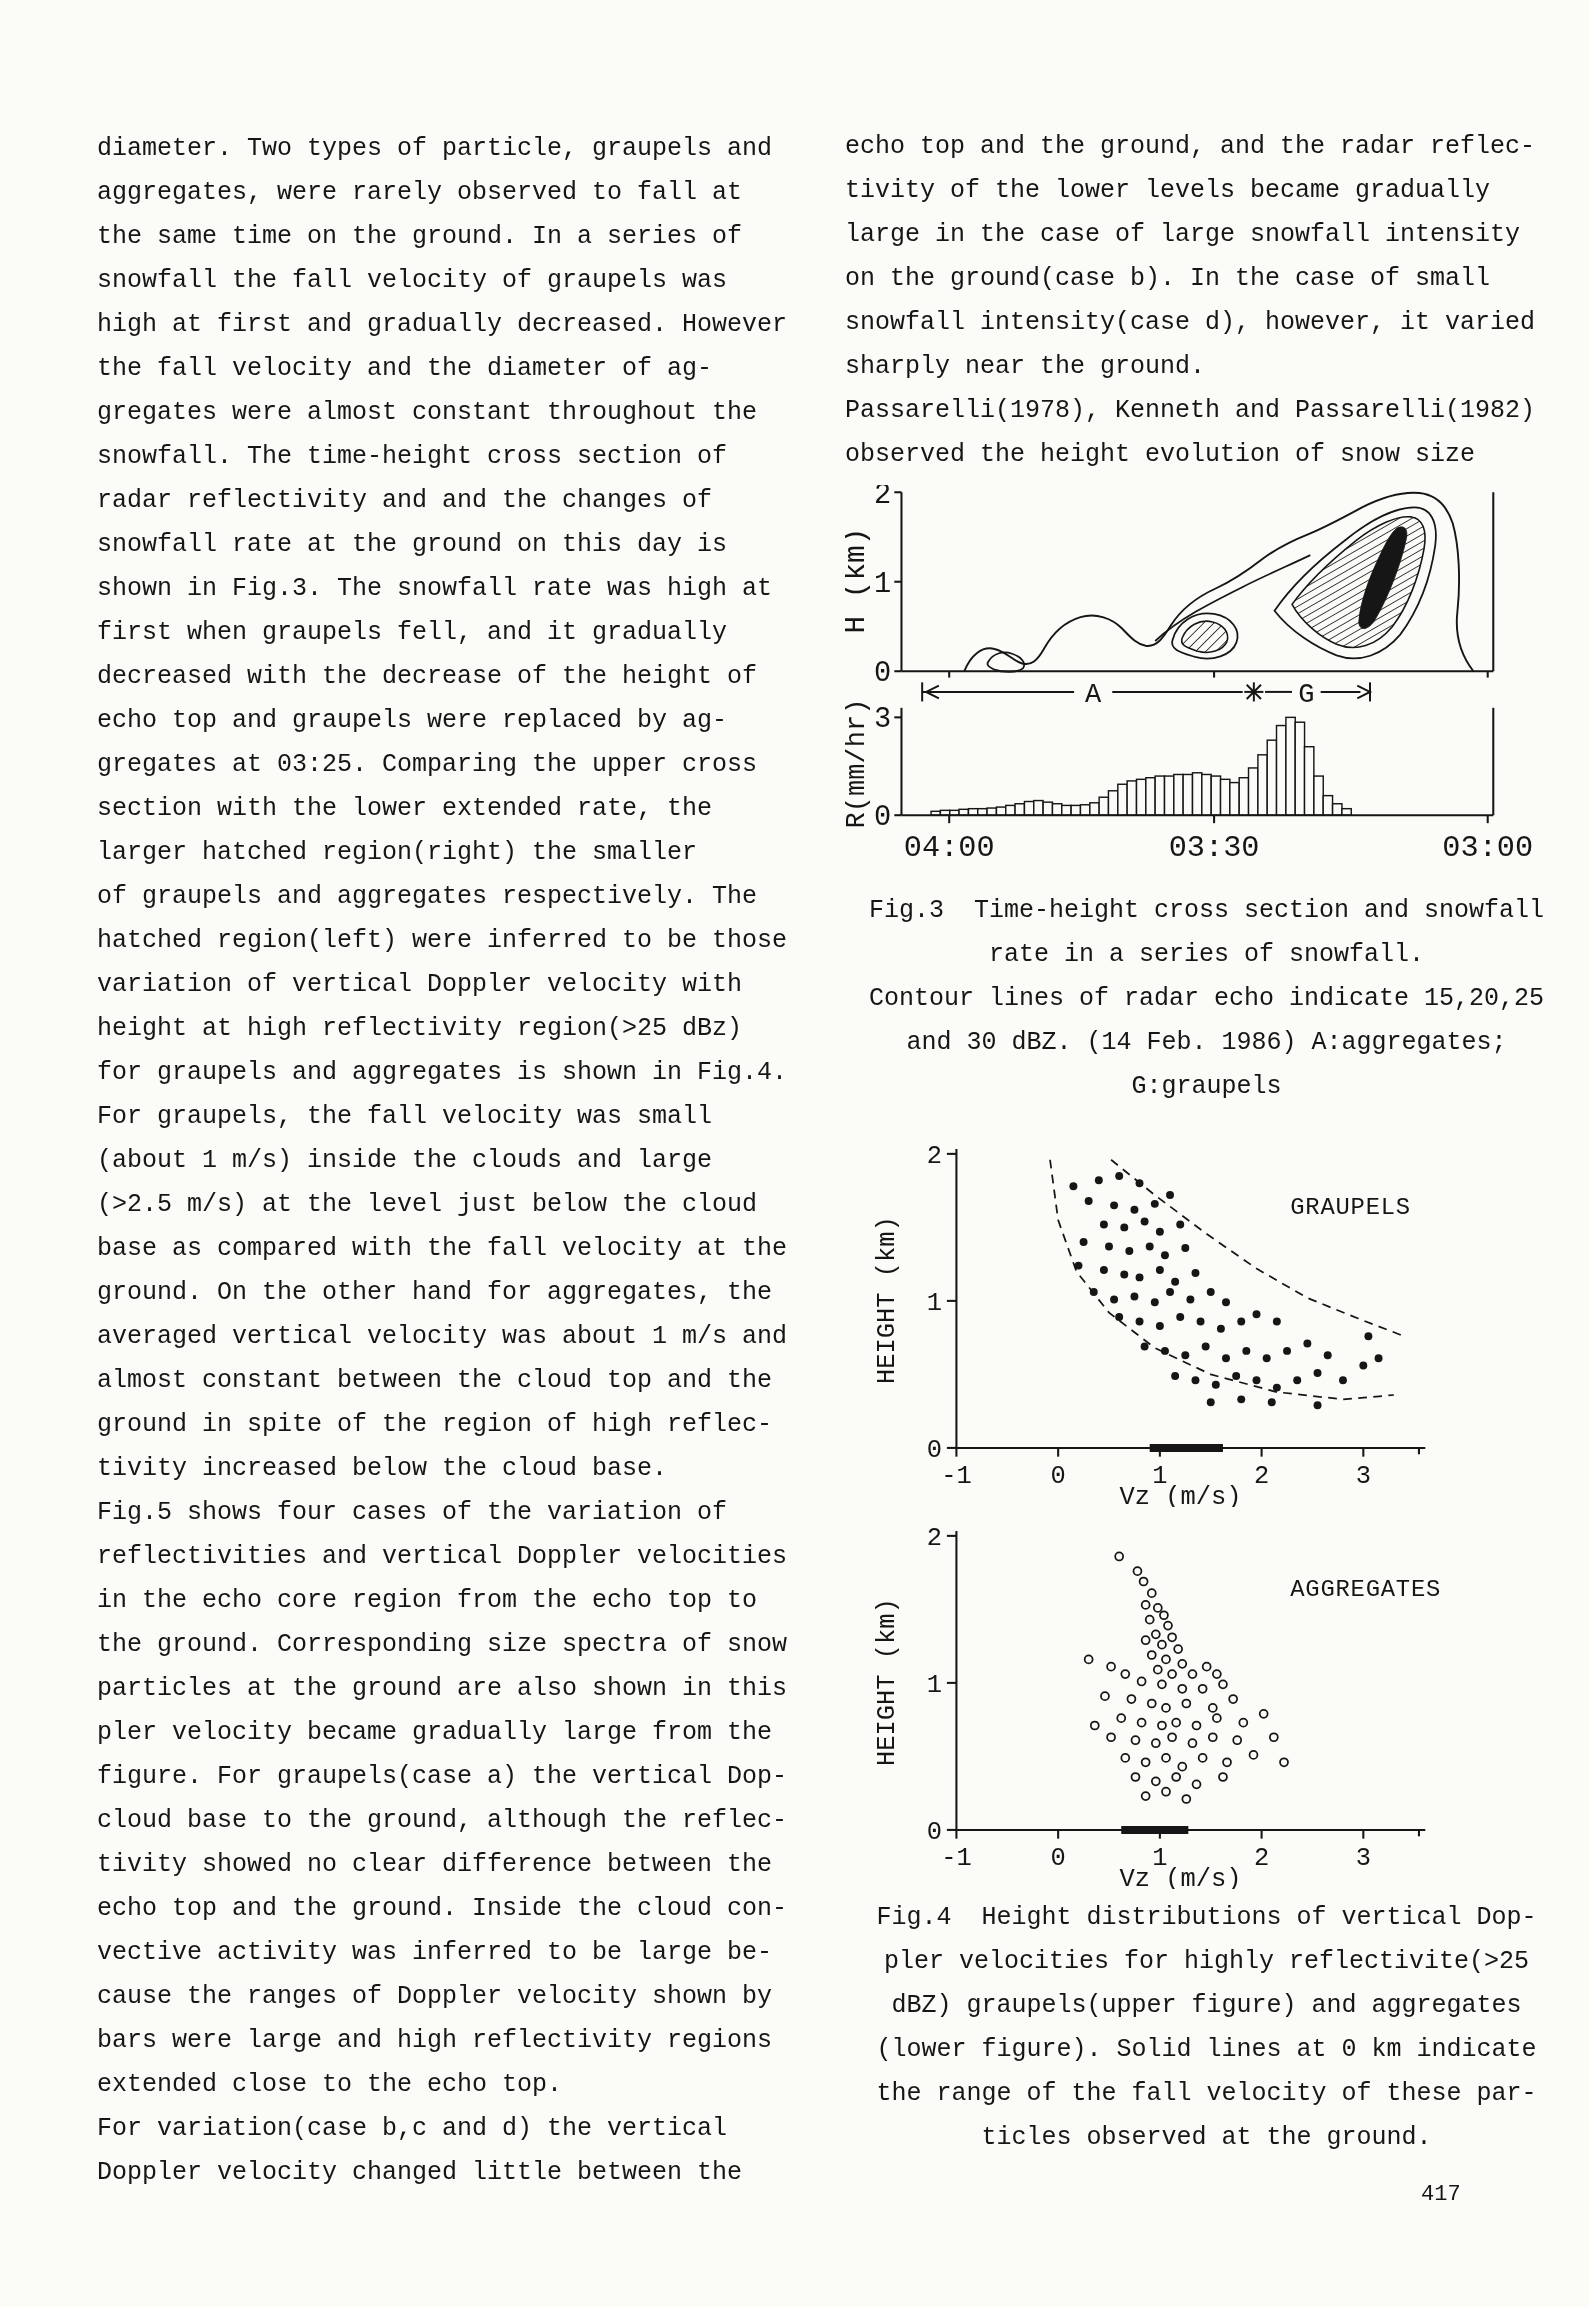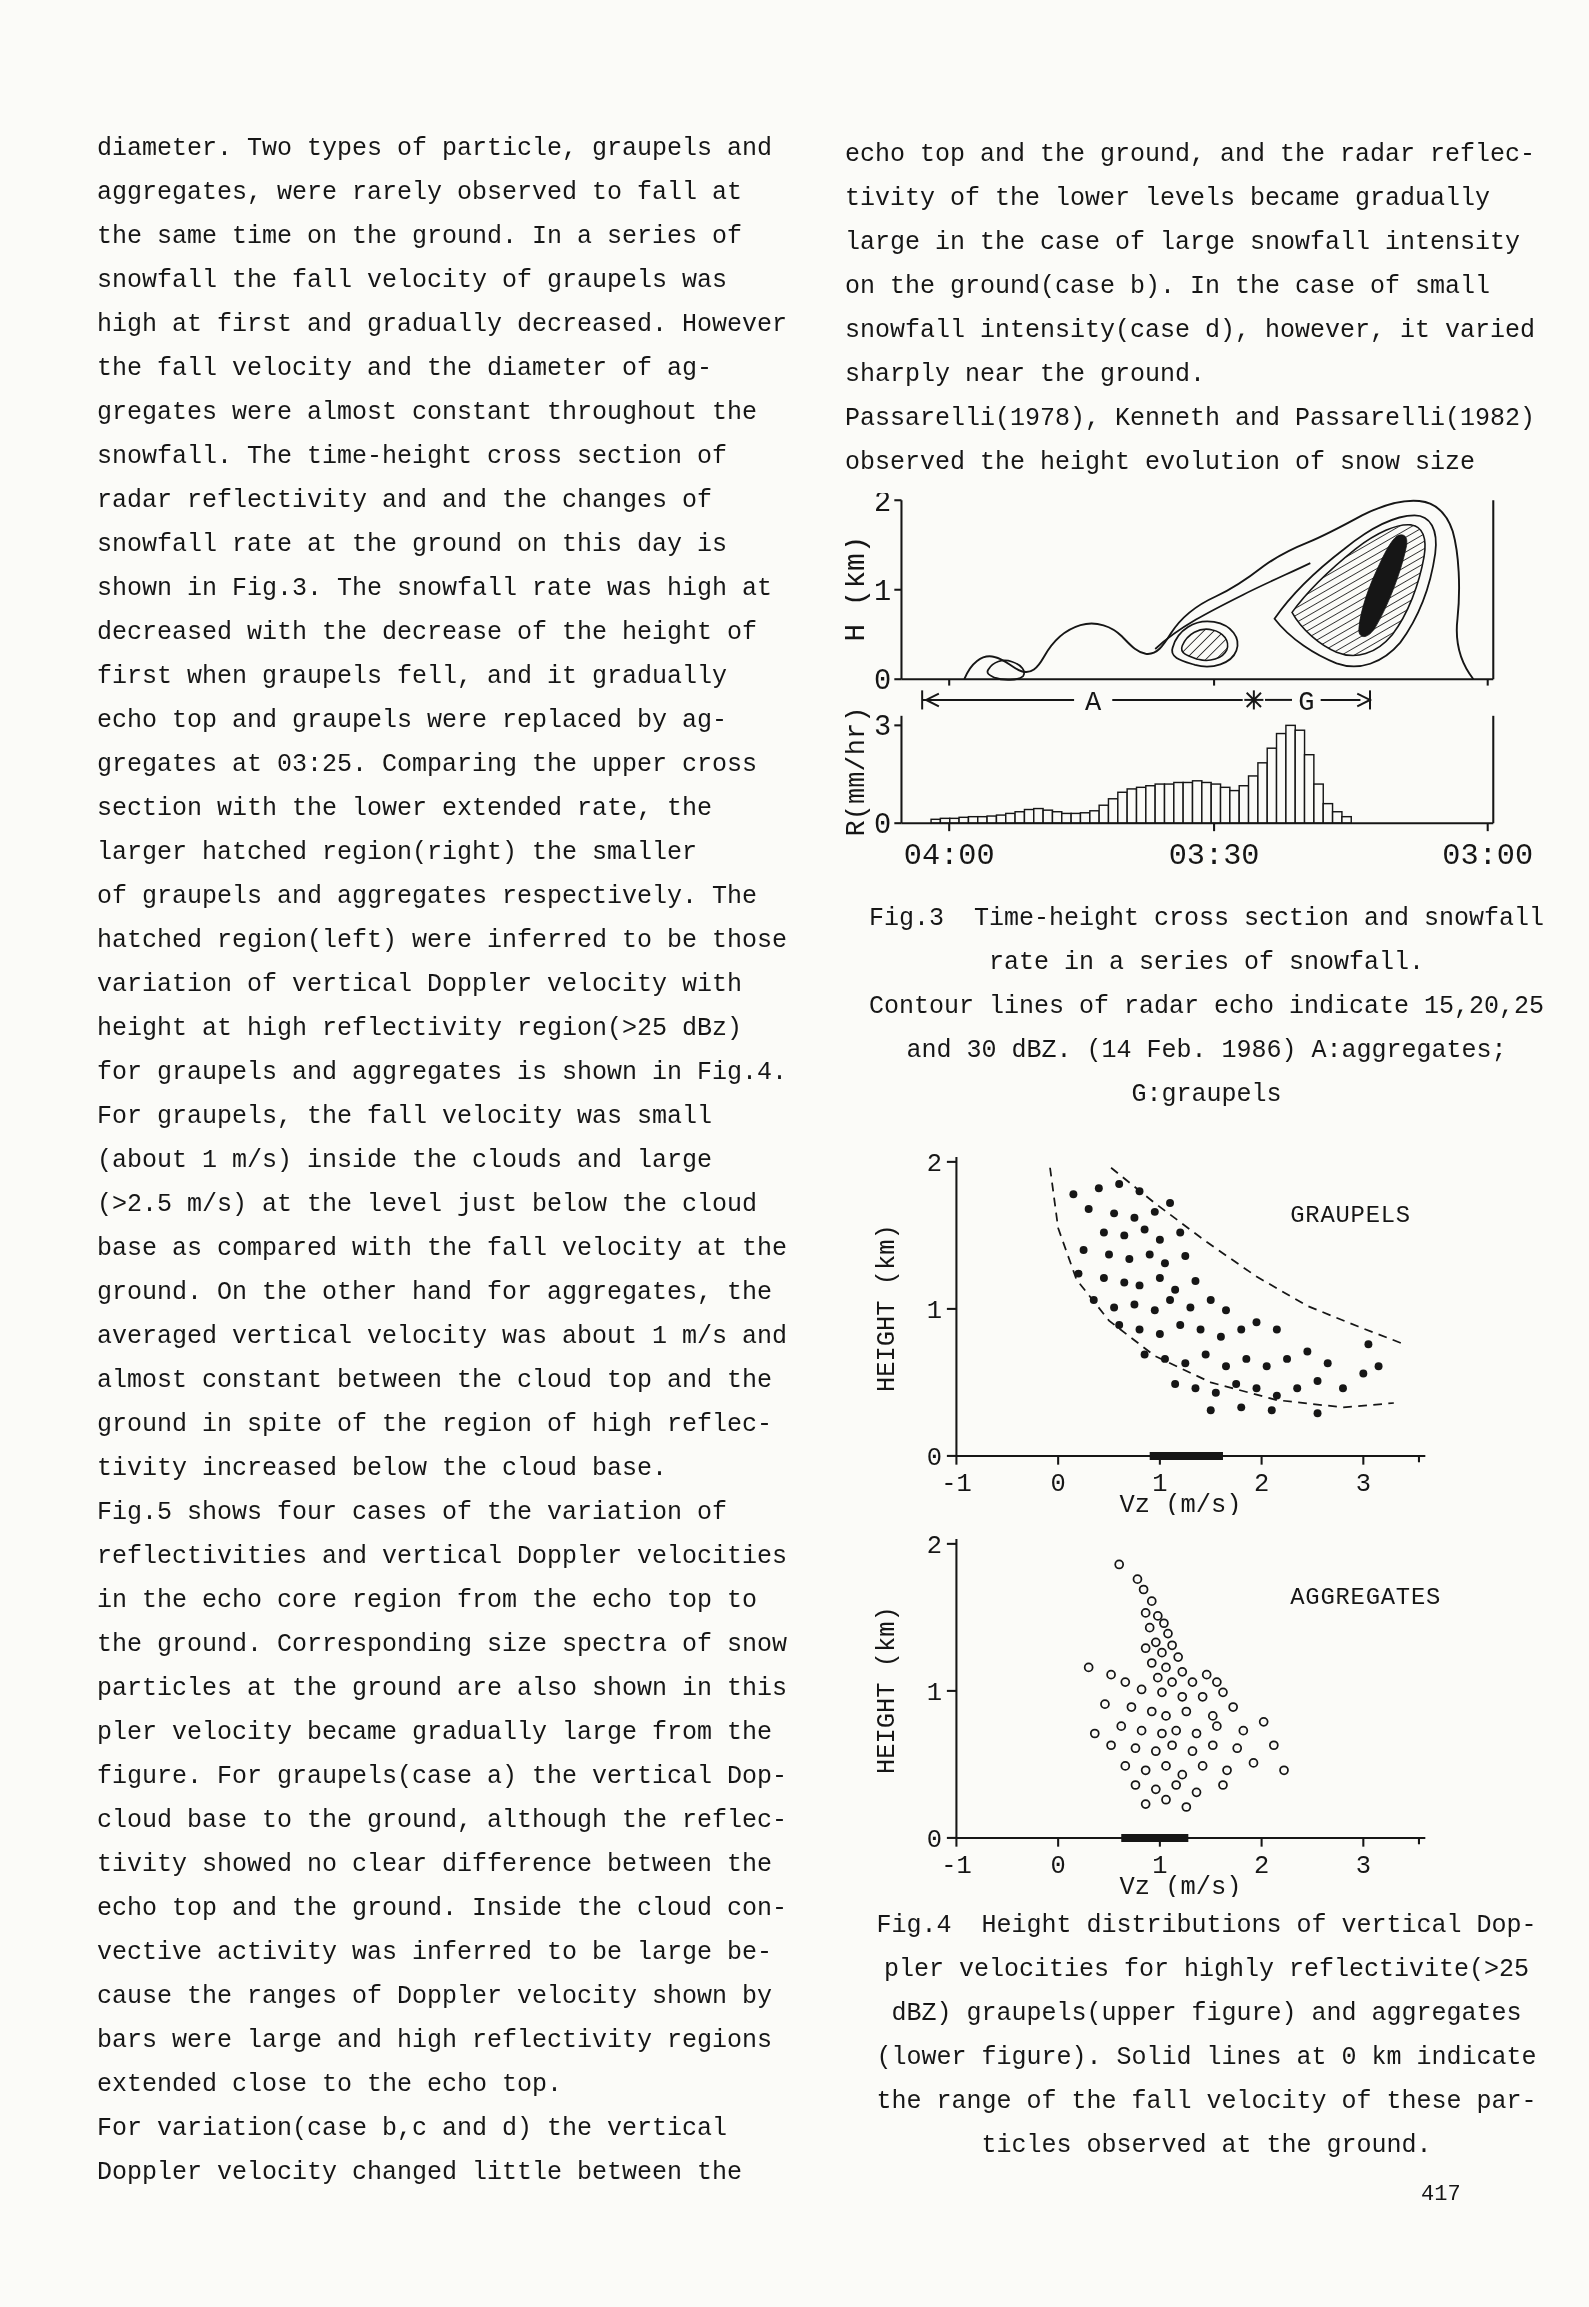--- a/index.html
+++ b/index.html
@@ -1,21 +1,21 @@
 <!DOCTYPE html>
 <html style="font-size:12.7px"><head>
 <meta charset="utf-8">
 <style>
   html,body{margin:0;padding:0;}
   body{width:1590px;height:2307px;position:relative;background:#fbfbf8;
        font-family:"Liberation Mono","DejaVu Sans Mono",monospace;color:#161616;}
   .page{position:absolute;inset:0;}
   .col{position:absolute;font-size:25px;line-height:44px;}
   .col-left{left:97px;top:127px;width:719px;}
-  .col-right{left:845px;top:133px;width:723px;}
+  .col-right{left:845px;top:125px;width:723px;}
   .line{white-space:pre;}
   figure{margin:0;}
   .caption{font-size:25px;line-height:44px;margin-top:6.4px;text-align:center;}
   .fig3{margin-top:8px;}
   .fig4{margin-top:16px;}
   .fig4 svg{display:block;margin-left:24px;}
   svg text{font-family:"Liberation Mono","DejaVu Sans Mono",monospace;fill:#161616;}
   svg .ink{stroke:#161616;fill:none;}
   .page-number{position:absolute;left:1421px;top:2182px;font-size:22px;}
 </style>
@@ -29,22 +29,22 @@
       <div class="line">aggregates, were rarely observed to fall at</div>
       <div class="line">the same time on the ground. In a series of</div>
       <div class="line">snowfall the fall velocity of graupels was</div>
       <div class="line">high at first and gradually decreased. However</div>
       <div class="line">the fall velocity and the diameter of ag-</div>
       <div class="line">gregates were almost constant throughout the</div>
       <div class="line">snowfall. The time-height cross section of</div>
       <div class="line">radar reflectivity and and the changes of</div>
       <div class="line">snowfall rate at the ground on this day is</div>
       <div class="line">shown in Fig.3. The snowfall rate was high at</div>
+      <div class="line">first when graupels fell, and it gradually</div>
       <div class="line">decreased with the decrease of the height of</div>
-      <div class="line">first when graupels fell, and it gradually</div>
       <div class="line">echo top and graupels were replaced by ag-</div>
       <div class="line">gregates at 03:25. Comparing the upper cross</div>
       <div class="line">section with the lower extended rate, the</div>
       <div class="line">larger hatched region(right) the smaller</div>
       <div class="line">of graupels and aggregates respectively. The</div>
       <div class="line">hatched region(left) were inferred to be those</div>
       <div class="line">variation of vertical Doppler velocity with</div>
       <div class="line">height at high reflectivity region(&gt;25 dBz)</div>
       <div class="line">for graupels and aggregates is shown in Fig.4.</div>
       <div class="line">For graupels, the fall velocity was small</div>

